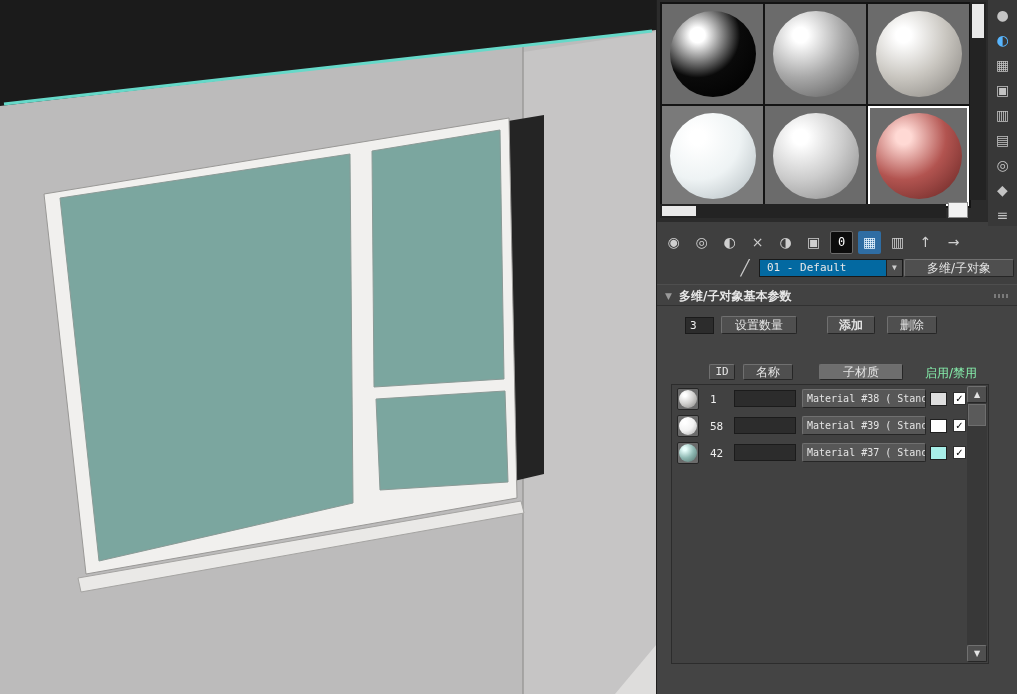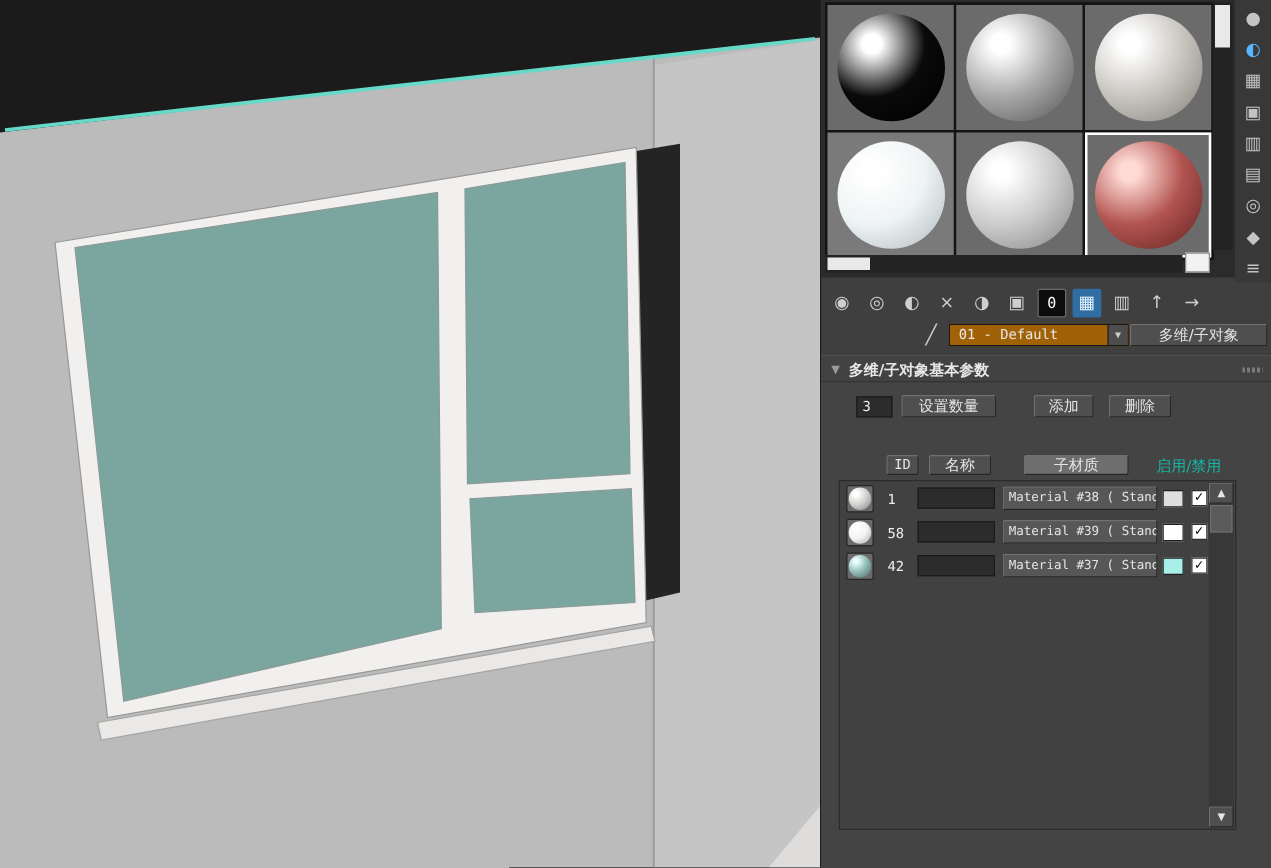--- a/index.html
+++ b/index.html
@@ -49,21 +49,21 @@
              font-size:14px; border-radius:2px; }
   .mt-icon.dark0 { background:#0c0c0c; color:#ffffff; border:1px solid #6a6a6a;
                    font-family:"DejaVu Sans Mono",monospace; font-size:12px; line-height:20px; }
   .mt-icon.pressed { background:#2f6da3; color:#e6f4ff; }
 
   
   .name-row { position:absolute; left:0; top:258px; width:361px; height:22px; }
   .eyedropper { position:absolute; left:78px; top:0; width:20px; height:20px;
                 color:#cccccc; font-size:15px; text-align:center; line-height:20px; }
   .mat-dropdown { position:absolute; left:102px; top:1px; width:144px; height:18px;
-                  background:#a16207; border:1px solid #191919; color:#e8e8e8;
+                  background:#0369a1; border:1px solid #191919; color:#e8e8e8;
                   font-size:11px; line-height:16px; padding-left:7px; }
   .dd-arrow { position:absolute; right:0; top:0; width:16px; height:16px; background:#4d4d4d;
               color:#cccccc; font-size:8px; text-align:center; line-height:16px;
               border-left:1px solid #222; }
   .btn { background:#4f4f4f; border:1px solid #262626; border-top-color:#707070; border-left-color:#707070;
          color:#e4e4e4; font-size:12px; text-align:center; border-radius:2px; position:absolute; }
   .type-btn { left:247px; top:1px; width:110px; height:18px; line-height:16px;text-align:center; }
 
   
   .rollout { position:absolute; left:0; top:284px; width:361px; height:22px; background:#424242;
@@ -72,27 +72,27 @@
   .rollout .title { position:absolute; left:22px; top:3px; color:#e8e8e8; font-weight:bold; font-size:12px; }
   .rollout .grip { position:absolute; right:8px; top:9px; width:16px; height:4px;
                    background:repeating-linear-gradient(90deg,#7a7a7a 0 2px,transparent 2px 4px); }
 
   
   .params { position:absolute; left:0; top:306px; width:361px; height:388px; background:#444444; }
   .count-field { position:absolute; left:28px; top:11px; width:29px; height:17px; background:#2c2c2c;
                  border:1px solid #1b1b1b; color:#eeeeee; font-size:11px; padding-left:4px;
                  font-family:"DejaVu Sans Mono",monospace; }
   .set-number-btn { left:64px; top:10px; width:76px; height:18px; line-height:16px; }
-  .add-btn  { left:170px; top:10px; width:48px; height:18px; line-height:16px; }
+  .add-btn  { left:170px; top:10px; width:48px; height:18px; line-height:16px;font-weight:bold; }
   .del-btn  { left:230px; top:10px; width:50px; height:18px; line-height:16px; }
   .hdr-id   { left:52px; top:58px; width:26px; height:16px; line-height:14px; font-size:11px;
               font-family:"DejaVu Sans Mono",monospace; }
   .hdr-name { left:86px; top:58px; width:50px; height:16px; line-height:14px; }
   .hdr-sub  { left:162px; top:58px; width:84px; height:16px; line-height:14px; background:#6e6e6e; }
-  .hdr-enable { position:absolute; left:268px; top:59px; color:#14b8a6; font-size:12px; }
+  .hdr-enable { position:absolute; left:268px; top:59px; color:#86efac; font-size:12px; }
 
   .list-box { position:absolute; left:14px; top:78px; width:318px; height:280px;
               background:#414141; border:1px solid #2c2c2c; }
   .mrow { position:absolute; left:0; width:296px; height:27px; }
   .thumb { position:absolute; left:5px; top:2px; width:22px; height:22px;
            border:1px solid #262626; border-radius:2px; background:#6b6b6b; overflow:hidden; }
   .thumb .ball { position:absolute; left:1px; top:1px; width:18px; height:18px; border-radius:50%; }
   .rid { position:absolute; left:38px; top:7px; color:#eeeeee; font-size:11px;
          font-family:"DejaVu Sans Mono",monospace; }
   .name-input { position:absolute; left:62px; top:4px; width:62px; height:17px;

